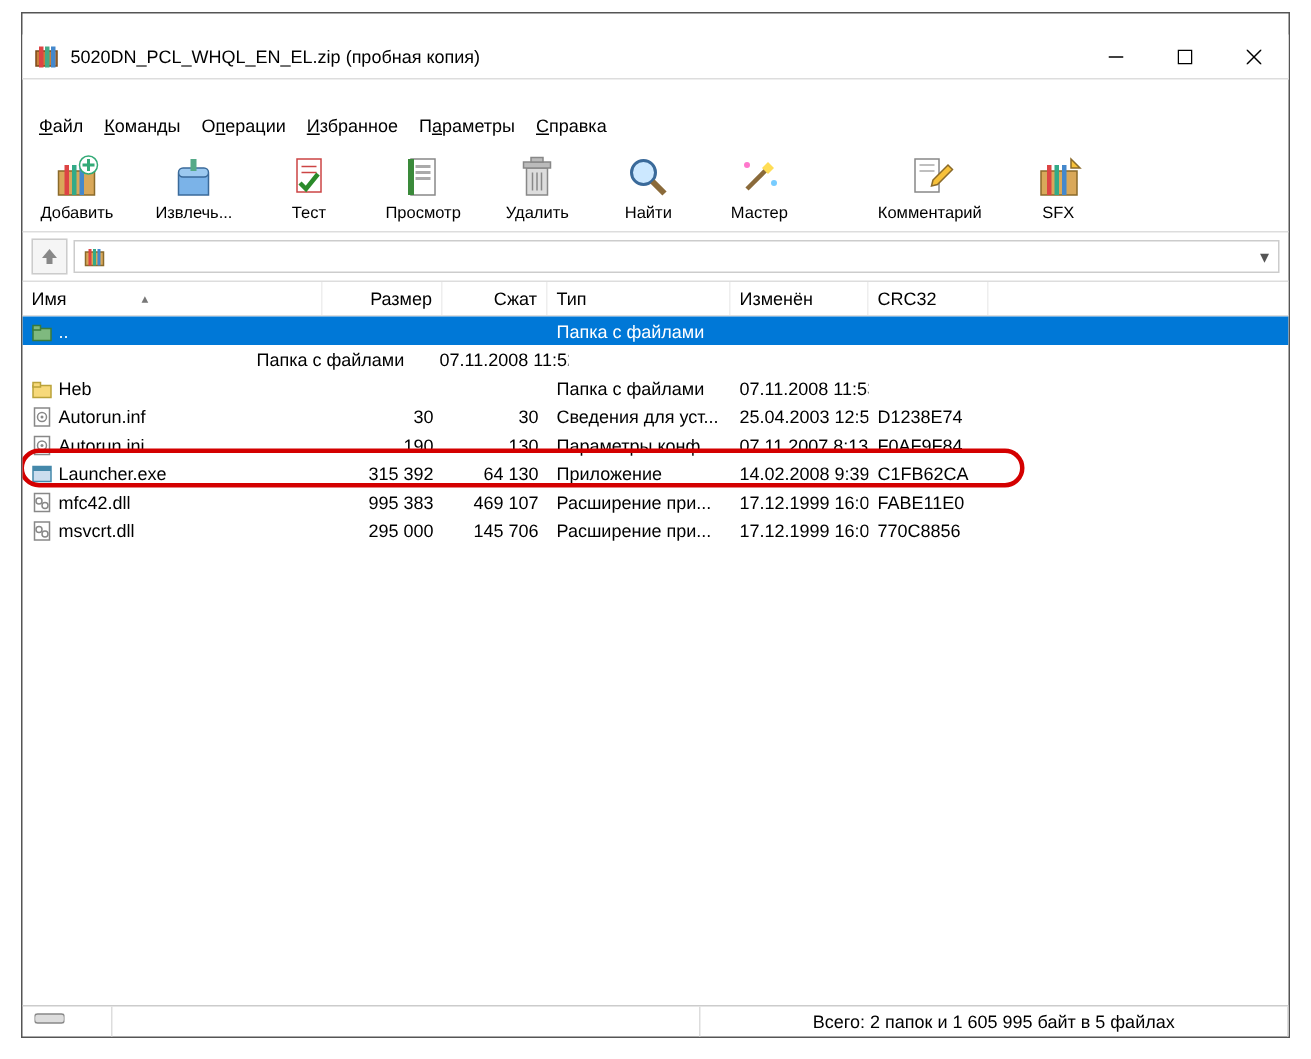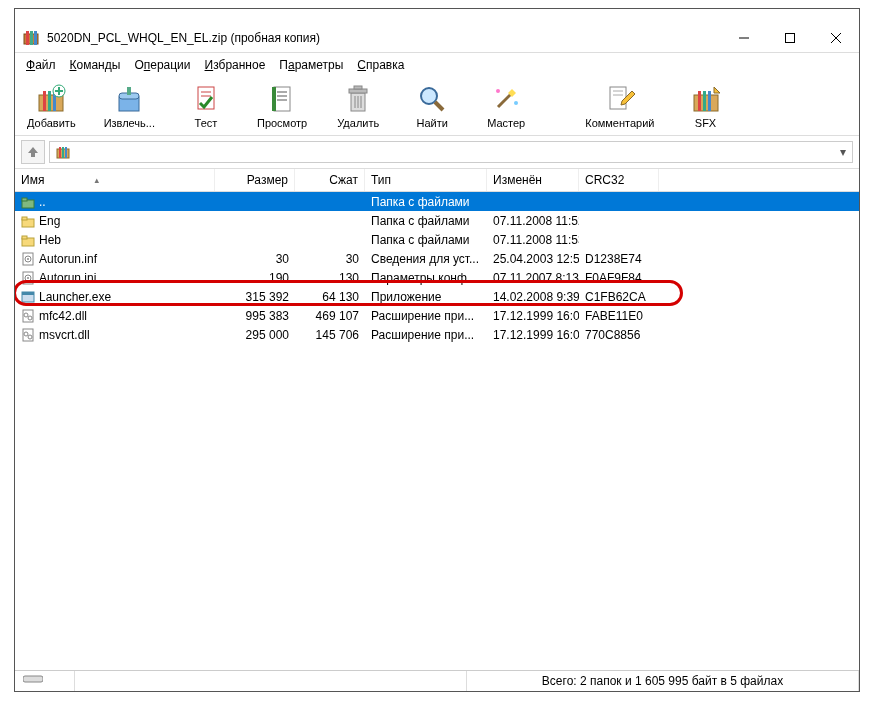--- a/index.html
+++ b/index.html
@@ -3,21 +3,21 @@
 <meta charset="utf-8">
 <style>
 * { box-sizing: border-box; margin: 0; padding: 0; }
 body { font-family: "Segoe UI", Tahoma, sans-serif; font-size: 12px; background: #fff; width: 874px; height: 706px; position: relative; }
 .window { border: 1px solid #555; width: 846px; height: 684px; margin: 8px auto; background: #fff; display: flex; flex-direction: column; }
 .titlebar { display: flex; align-items: center; height: 30px; background: #fff; border-bottom: 1px solid #ddd; margin-top: 14px; }
 .titlebar .icon { width: 16px; height: 16px; margin: 0 8px; }
 .titlebar .title { flex: 1; font-size: 12px; color: #000; }
 .titlebar .winbtns { display: flex; }
 .titlebar .winbtn { width: 46px; height: 30px; display: flex; align-items: center; justify-content: center; color: #000; }
-.menubar { display: flex; padding: 2px 4px; font-size: 12px; }
+.menubar { display: flex; padding: 2px 4px; font-size: 12px; margin-top: 19px; }
 .menubar .menuitem { padding: 3px 7px; cursor: default; }
 .menubar .menuitem .u { text-decoration: underline; }
 .toolbar { display: flex; padding: 4px 6px; border-bottom: 1px solid #ddd; gap: 16px; }
 .toolbtn { display: flex; flex-direction: column; align-items: center; padding: 2px 6px; min-width: 58px; cursor: default; }
 .toolbtn .ticon { width: 32px; height: 32px; margin-bottom: 2px; }
 .toolbtn .tlabel { font-size: 11px; text-align: center; }
 .navbar { display: flex; align-items: center; padding: 4px 6px; gap: 4px; border-bottom: 1px solid #ddd; }
 .navbar .upbtn { width: 24px; height: 24px; border: 1px solid #ccc; display: flex; align-items: center; justify-content: center; background: #f5f5f5; }
 .navbar .path { flex: 1; border: 1px solid #ccc; padding: 3px 6px; font-size: 12px; display: flex; align-items: center; gap: 4px; }
 .navbar .path .chev { color: #555; }
@@ -246,29 +246,20 @@
             </span>
             <span>..</span>
           </div>
           <div class="cell c-size"></div>
           <div class="cell c-pack"></div>
           <div class="cell c-type">Папка с файлами</div>
           <div class="cell c-date"></div>
           <div class="cell c-crc"></div>
         </div>
         <div class="filerow">
-          <div class="cell c-name">
-            <span class="ficon">
-              <svg width="14" height="14">
-                <rect x="1" y="5" width="12" height="8" fill="#f7d97a" stroke="#baa23a"></rect>
-                <rect x="1" y="3" width="5" height="3" fill="#f7d97a" stroke="#baa23a"></rect>
-              </svg>
-            </span>
-            <span>Eng</span>
-          </div>
           <div class="cell c-size"></div>
           <div class="cell c-pack"></div>
           <div class="cell c-type">Папка с файлами</div>
           <div class="cell c-date">07.11.2008 11:52</div>
           <div class="cell c-crc"></div>
         </div>
         <div class="filerow">
           <div class="cell c-name">
             <span class="ficon">
               <svg width="14" height="14">

